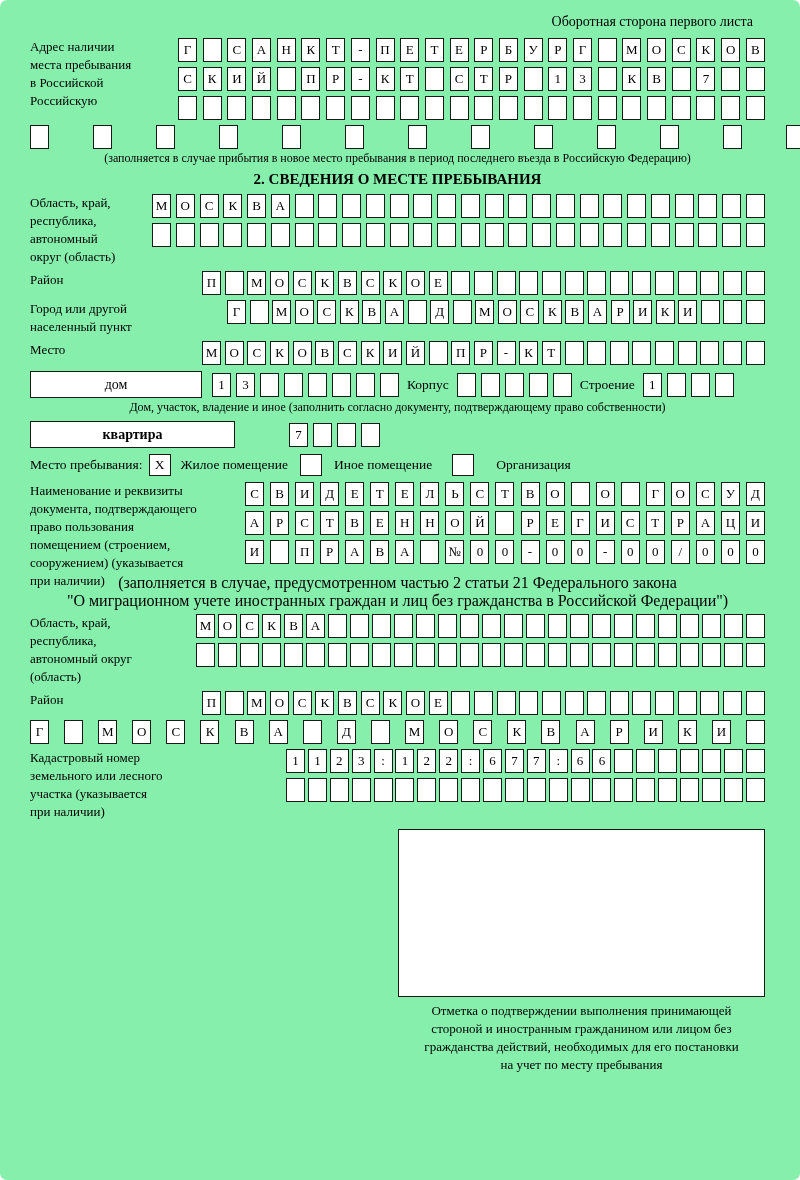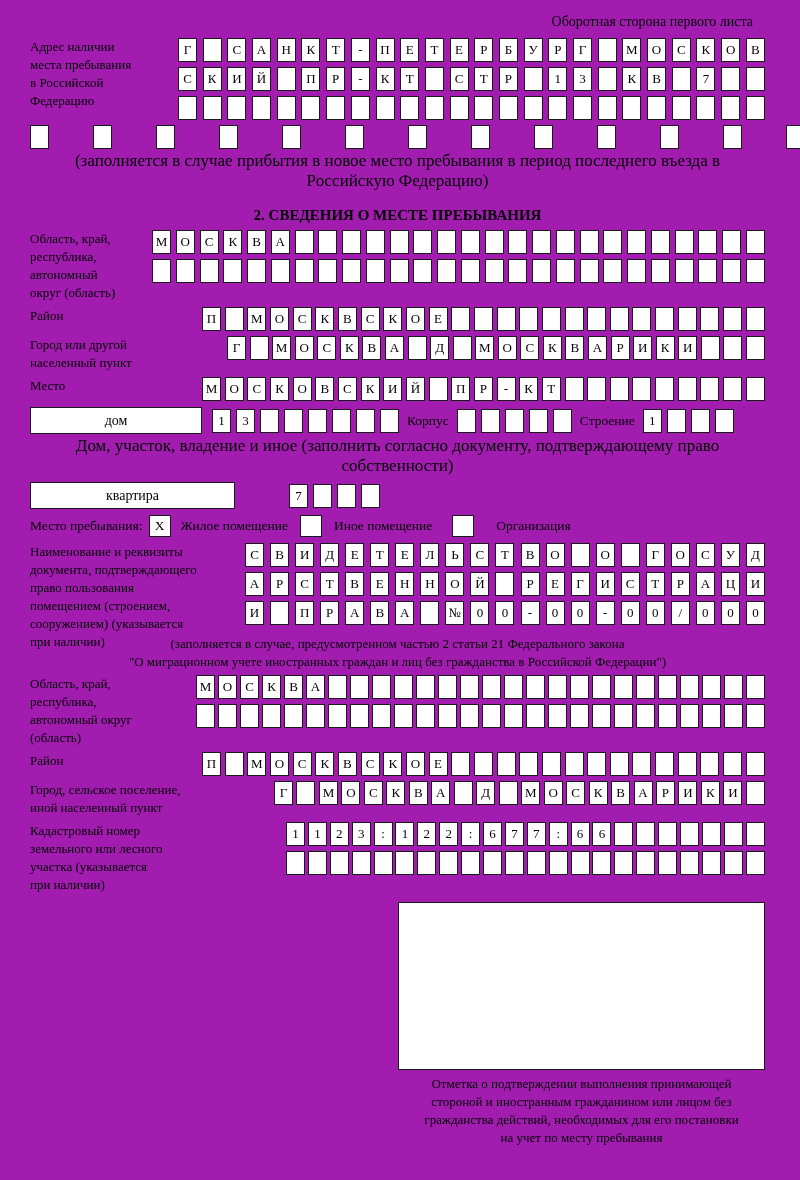--- a/index.html
+++ b/index.html
@@ -1,70 +1,70 @@
 <!DOCTYPE html>
 <html><head>
 <meta charset="utf-8">
 <style>
   * { margin:0; padding:0; box-sizing:border-box; }
   html,body { background:#ffffff; }
   .page {
-    width:800px; height:1180px; background:#a21caf; color:#000;
+    width:800px; height:1180px; background:#86efac; color:#000;
     font-family:"Liberation Serif","DejaVu Serif",serif;
-    padding:14px 35px 0 30px; position:relative; overflow:hidden;
+    padding:14px 35px 0 30px; position:relative; overflow:hidden;border-radius:7px;
   }
   .hdr { text-align:right; font-size:14px; padding-right:12px; }
   .frow { display:flex; margin-top:8px; }
   .mt5 { margin-top:5px;gap:44px; } .mt6 { margin-top:6px; }
   .lbl { font-size:13px; line-height:18px; flex-shrink:0; }
   .w148 { width:148px; } .w122 { width:122px; } .w128 { width:128px; }
   .w153 { width:153px; } .w215 { width:215px; } .w200 { width:200px; } .w212 { width:212px; }
   .cells-col { flex:1; display:flex; flex-direction:column; gap:5px; min-width:0; }
   .cells { display:flex; justify-content:space-between; }
   .cell {
     width:19px; height:24px; border:1.5px solid #1a1a1a; flex-shrink:0;
     display:flex; align-items:center; justify-content:center;
     font-size:13px; background:#fff;
   }
   .cells.inline { justify-content:flex-start; gap:5px; }
-  .note { text-align:center; font-size:17px; margin-top:2px; }
-  .h2 { text-align:center; font-weight:bold; font-size:15px; margin-top:16px; }
+  .note { text-align:center; font-size:12px; margin-top:2px; }
+  .h2 { text-align:center; font-weight:bold; font-size:15px; margin-top:5px; }
   .h3 { text-align:center; font-weight:bold; font-size:14px; margin-top:4px; }
   .wide-box {
     border:1.6px solid #1a1a1a; height:27px; display:flex; align-items:center;
     justify-content:center; font-size:14px; flex-shrink:0; background:#fff;
   }
   .dom-box { width:172px; margin-right:10px; }
-  .kv-box { width:205px; margin-right:10px; }
+  .kv-box { width:205px; margin-right:10px;font-weight:bold; }
   .dom-row { display:flex; align-items:center; margin-top:6px; }
   .inline-lbl { font-size:13.5px; padding:0 8px; white-space:nowrap; }
   .check-row { display:flex; align-items:center; margin-top:6px; font-size:13.5px; }
   .check-box {
     width:22px; height:22px; border:1.6px solid #1a1a1a; display:flex; flex-shrink:0;
     align-items:center; justify-content:center; font-size:13.5px; background:#fff;
   }
   .doc-lbl { margin-bottom:-20px; }
   .stamp-wrap { margin-left:368px; margin-top:8px; width:367px; }
   .stamp-box { height:168px; border:1.7px solid #1a1a1a; background:#fff; }
   .stamp-note { margin-top:5px; text-align:center; font-size:13px; line-height:18px; }
-  .fact-note { text-align:center; font-size:13px; line-height:17px; margin-top:1px; }
+  .fact-note { text-align:center; font-size:16px; line-height:17px; margin-top:1px; }
 </style>
 </head>
 <body>
 
 <div class="page">
 
   <div class="hdr">Оборотная сторона первого листа</div>
 
   <div class="frow">
     <div class="lbl w148">
       <div>Адрес наличии</div>
       <div>места пребывания</div>
       <div>в Российской</div>
-      <div>Федерацию</div>
+      <div>Российскую</div>
     </div>
     <div class="cells-col">
       <div class="cells">
           <span class="cell">Г</span>
           <span class="cell"></span>
           <span class="cell">С</span>
           <span class="cell">А</span>
           <span class="cell">Н</span>
           <span class="cell">К</span>
           <span class="cell">Т</span>
@@ -573,24 +573,20 @@
           <span class="cell"></span>
           <span class="cell"></span>
           <span class="cell"></span>
           <span class="cell"></span>
           <span class="cell"></span>
         </div>
     </div>
   </div>
 
   <div class="frow mt5">
-    <div class="lbl w200">
-      <div>Город, сельское поселение,</div>
-      <div>иной населенный пункт</div>
-    </div>
     <div class="cells-col">
       <div class="cells">
           <span class="cell">Г</span>
           <span class="cell"></span>
           <span class="cell">М</span>
           <span class="cell">О</span>
           <span class="cell">С</span>
           <span class="cell">К</span>
           <span class="cell">В</span>
           <span class="cell">А</span>

